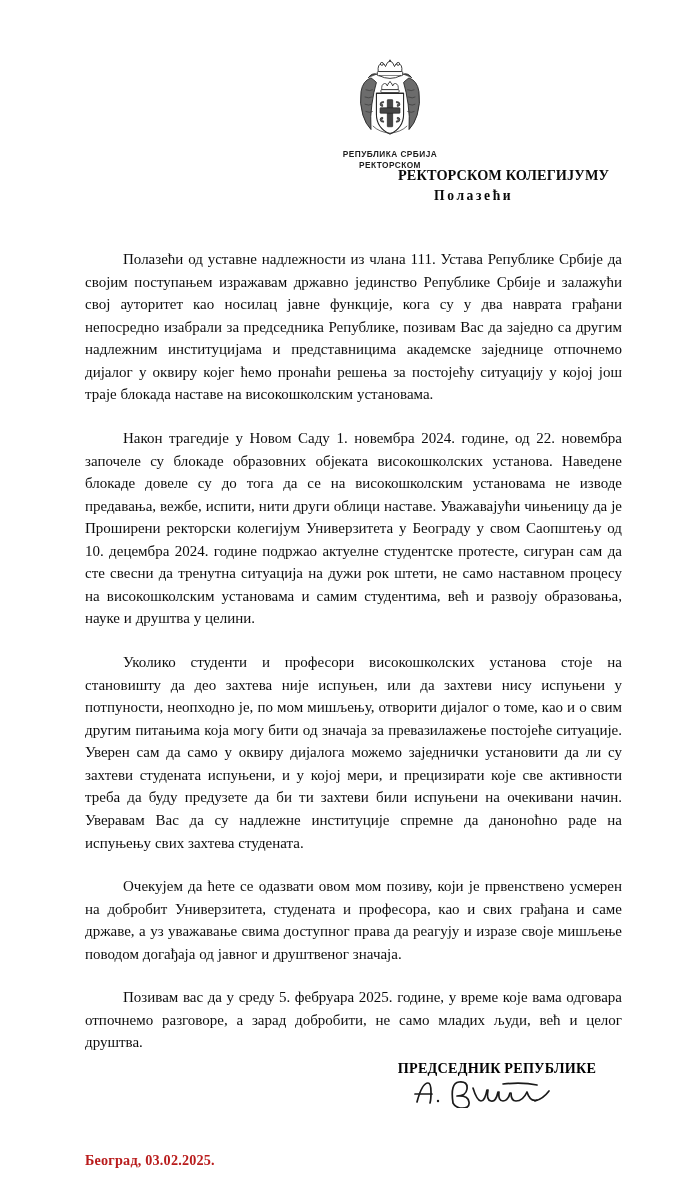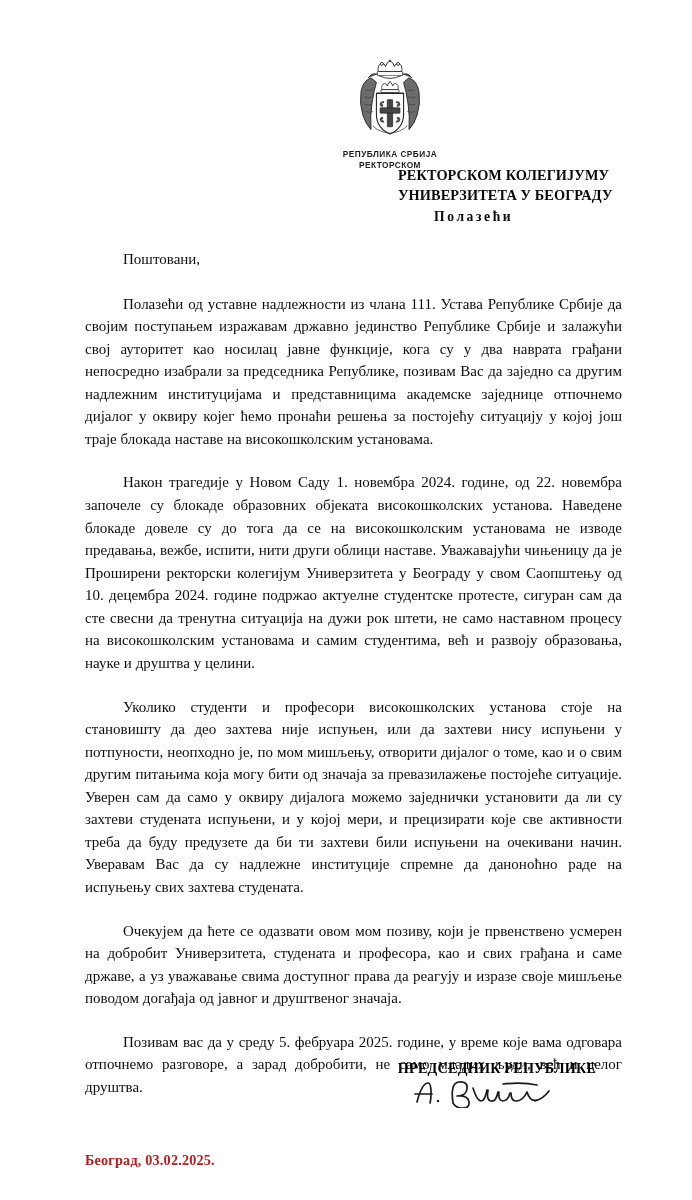--- a/index.html
+++ b/index.html
@@ -206,26 +206,24 @@
     </div>
 
     <div class="emblem-caption">
       <div>РЕПУБЛИКА СРБИЈА</div>
       <div>РЕКТОРСКОМ</div>
     </div>
   </div>
 
   <div class="addressee">
     <div>РЕКТОРСКОМ КОЛЕГИЈУМУ</div>
-    <div>УНИВЕРЗИТЕТА У БЕОГРАДУ</div>
     <span class="city">Полазећи</span>
   </div>
 
   <div class="body-block">
-    <div class="salutation">Поштовани,</div>
     <p class="para">Полазећи од уставне надлежности из члана 111. Устава Републике Србије да својим поступањем изражавам државно јединство Републике Србије и залажући свој ауторитет као носилац јавне функције, кога су у два наврата грађани непосредно изабрали за председника Републике, позивам Вас да заједно са другим надлежним институцијама и представницима академске заједнице отпочнемо дијалог у оквиру којег ћемо пронаћи решења за постојећу ситуацију у којој још траје блокада наставе на високошколским установама.</p>
     <p class="para">Након трагедије у Новом Саду 1. новембра 2024. године, од 22. новембра започеле су блокаде образовних објеката високошколских установа. Наведене блокаде довеле су до тога да се на високошколским установама не изводе предавања, вежбе, испити, нити други облици наставе. Уважавајући чињеницу да је Проширени ректорски колегијум Универзитета у Београду у свом Саопштењу од 10. децембра 2024. године подржао актуелне студентске протесте, сигуран сам да сте свесни да тренутна ситуација на дужи рок штети, не само наставном процесу на високошколским установама и самим студентима, већ и развоју образовања, науке и друштва у целини.</p>
     <p class="para">Уколико студенти и професори високошколских установа стоје на становишту да део захтева није испуњен, или да захтеви нису испуњени у потпуности, неопходно је, по мом мишљењу, отворити дијалог о томе, као и о свим другим питањима која могу бити од значаја за превазилажење постојеће ситуације. Уверен сам да само у оквиру дијалога можемо заједнички установити да ли су захтеви студената испуњени, и у којој мери, и прецизирати које све активности треба да буду предузете да би ти захтеви били испуњени на очекивани начин. Уверавам Вас да су надлежне институције спремне да даноноћно раде на испуњењу свих захтева студената.</p>
     <p class="para">Очекујем да ћете се одазвати овом мом позиву, који је првенствено усмерен на добробит Универзитета, студената и професора, као и свих грађана и саме државе, а уз уважавање свима доступног права да реагују и изразе своје мишљење поводом догађаја од јавног и друштвеног значаја.</p>
     <p class="para">Позивам вас да у среду 5. фебруара 2025. године, у време које вама одговара отпочнемо разговоре, а зарад добробити, не само младих људи, већ и целог друштва.</p>
   </div>
 
   <div class="signature-block">
     <div class="sig-title">ПРЕДСЕДНИК РЕПУБЛИКЕ</div>
 

